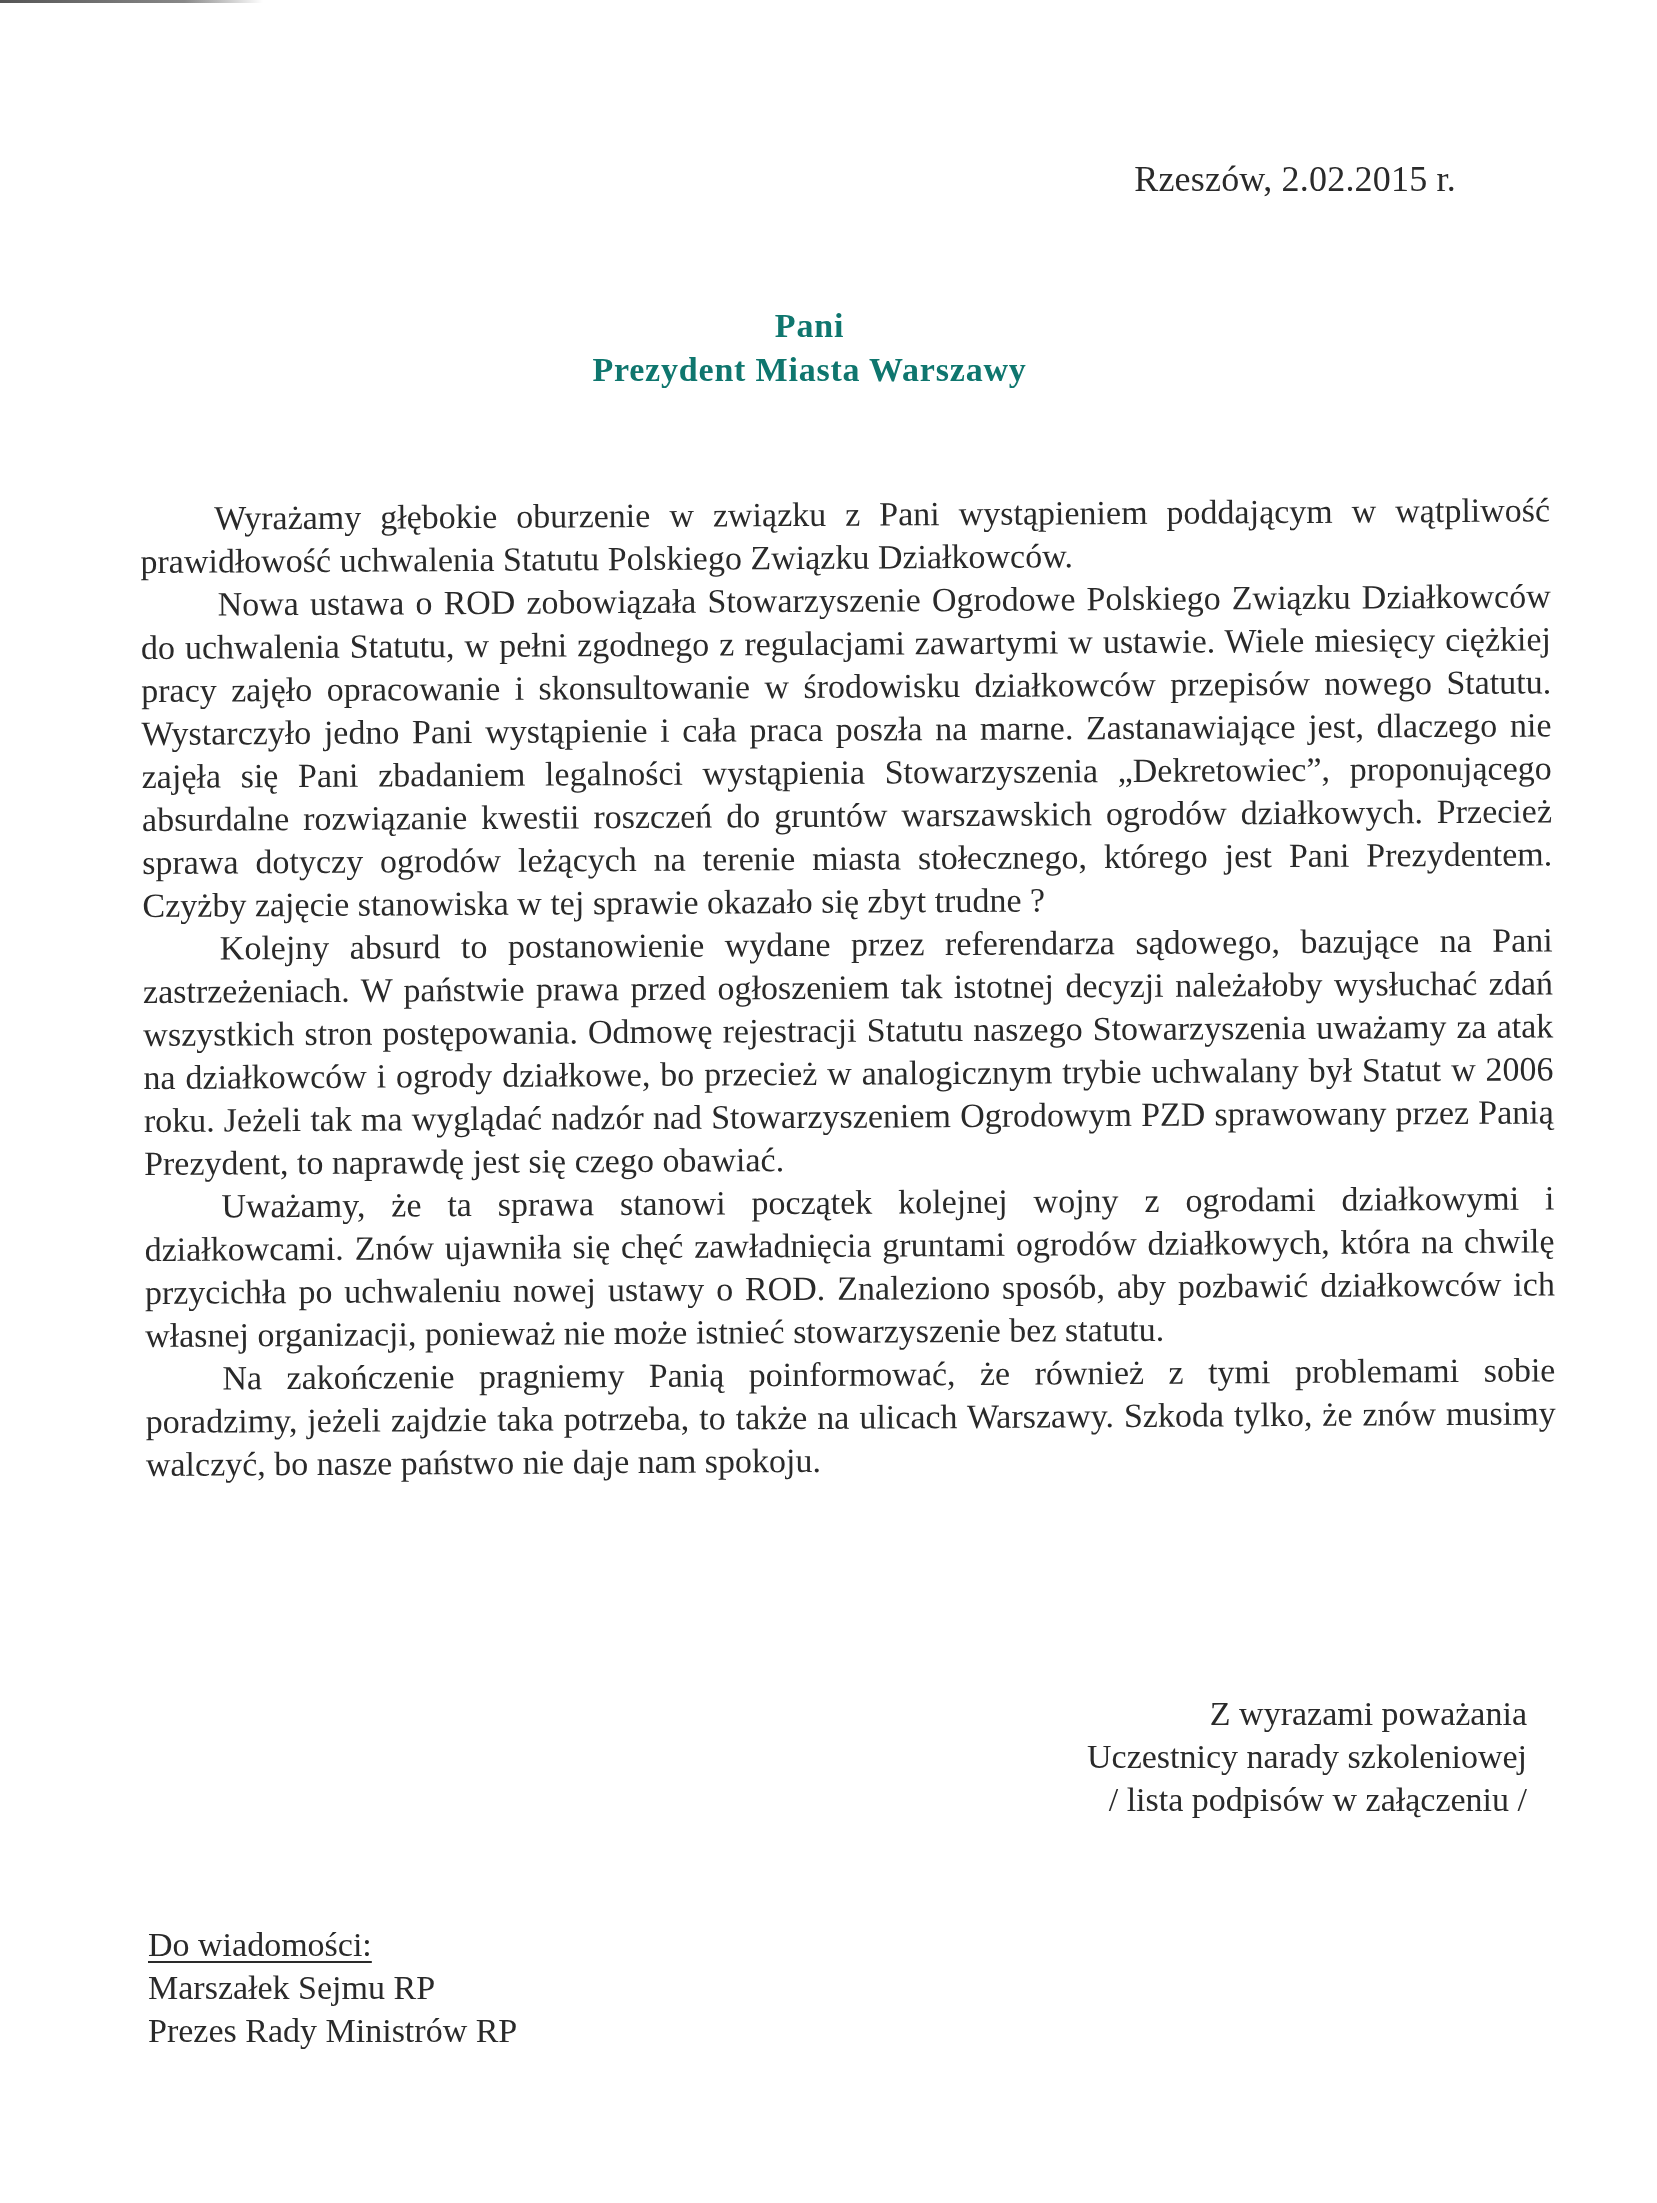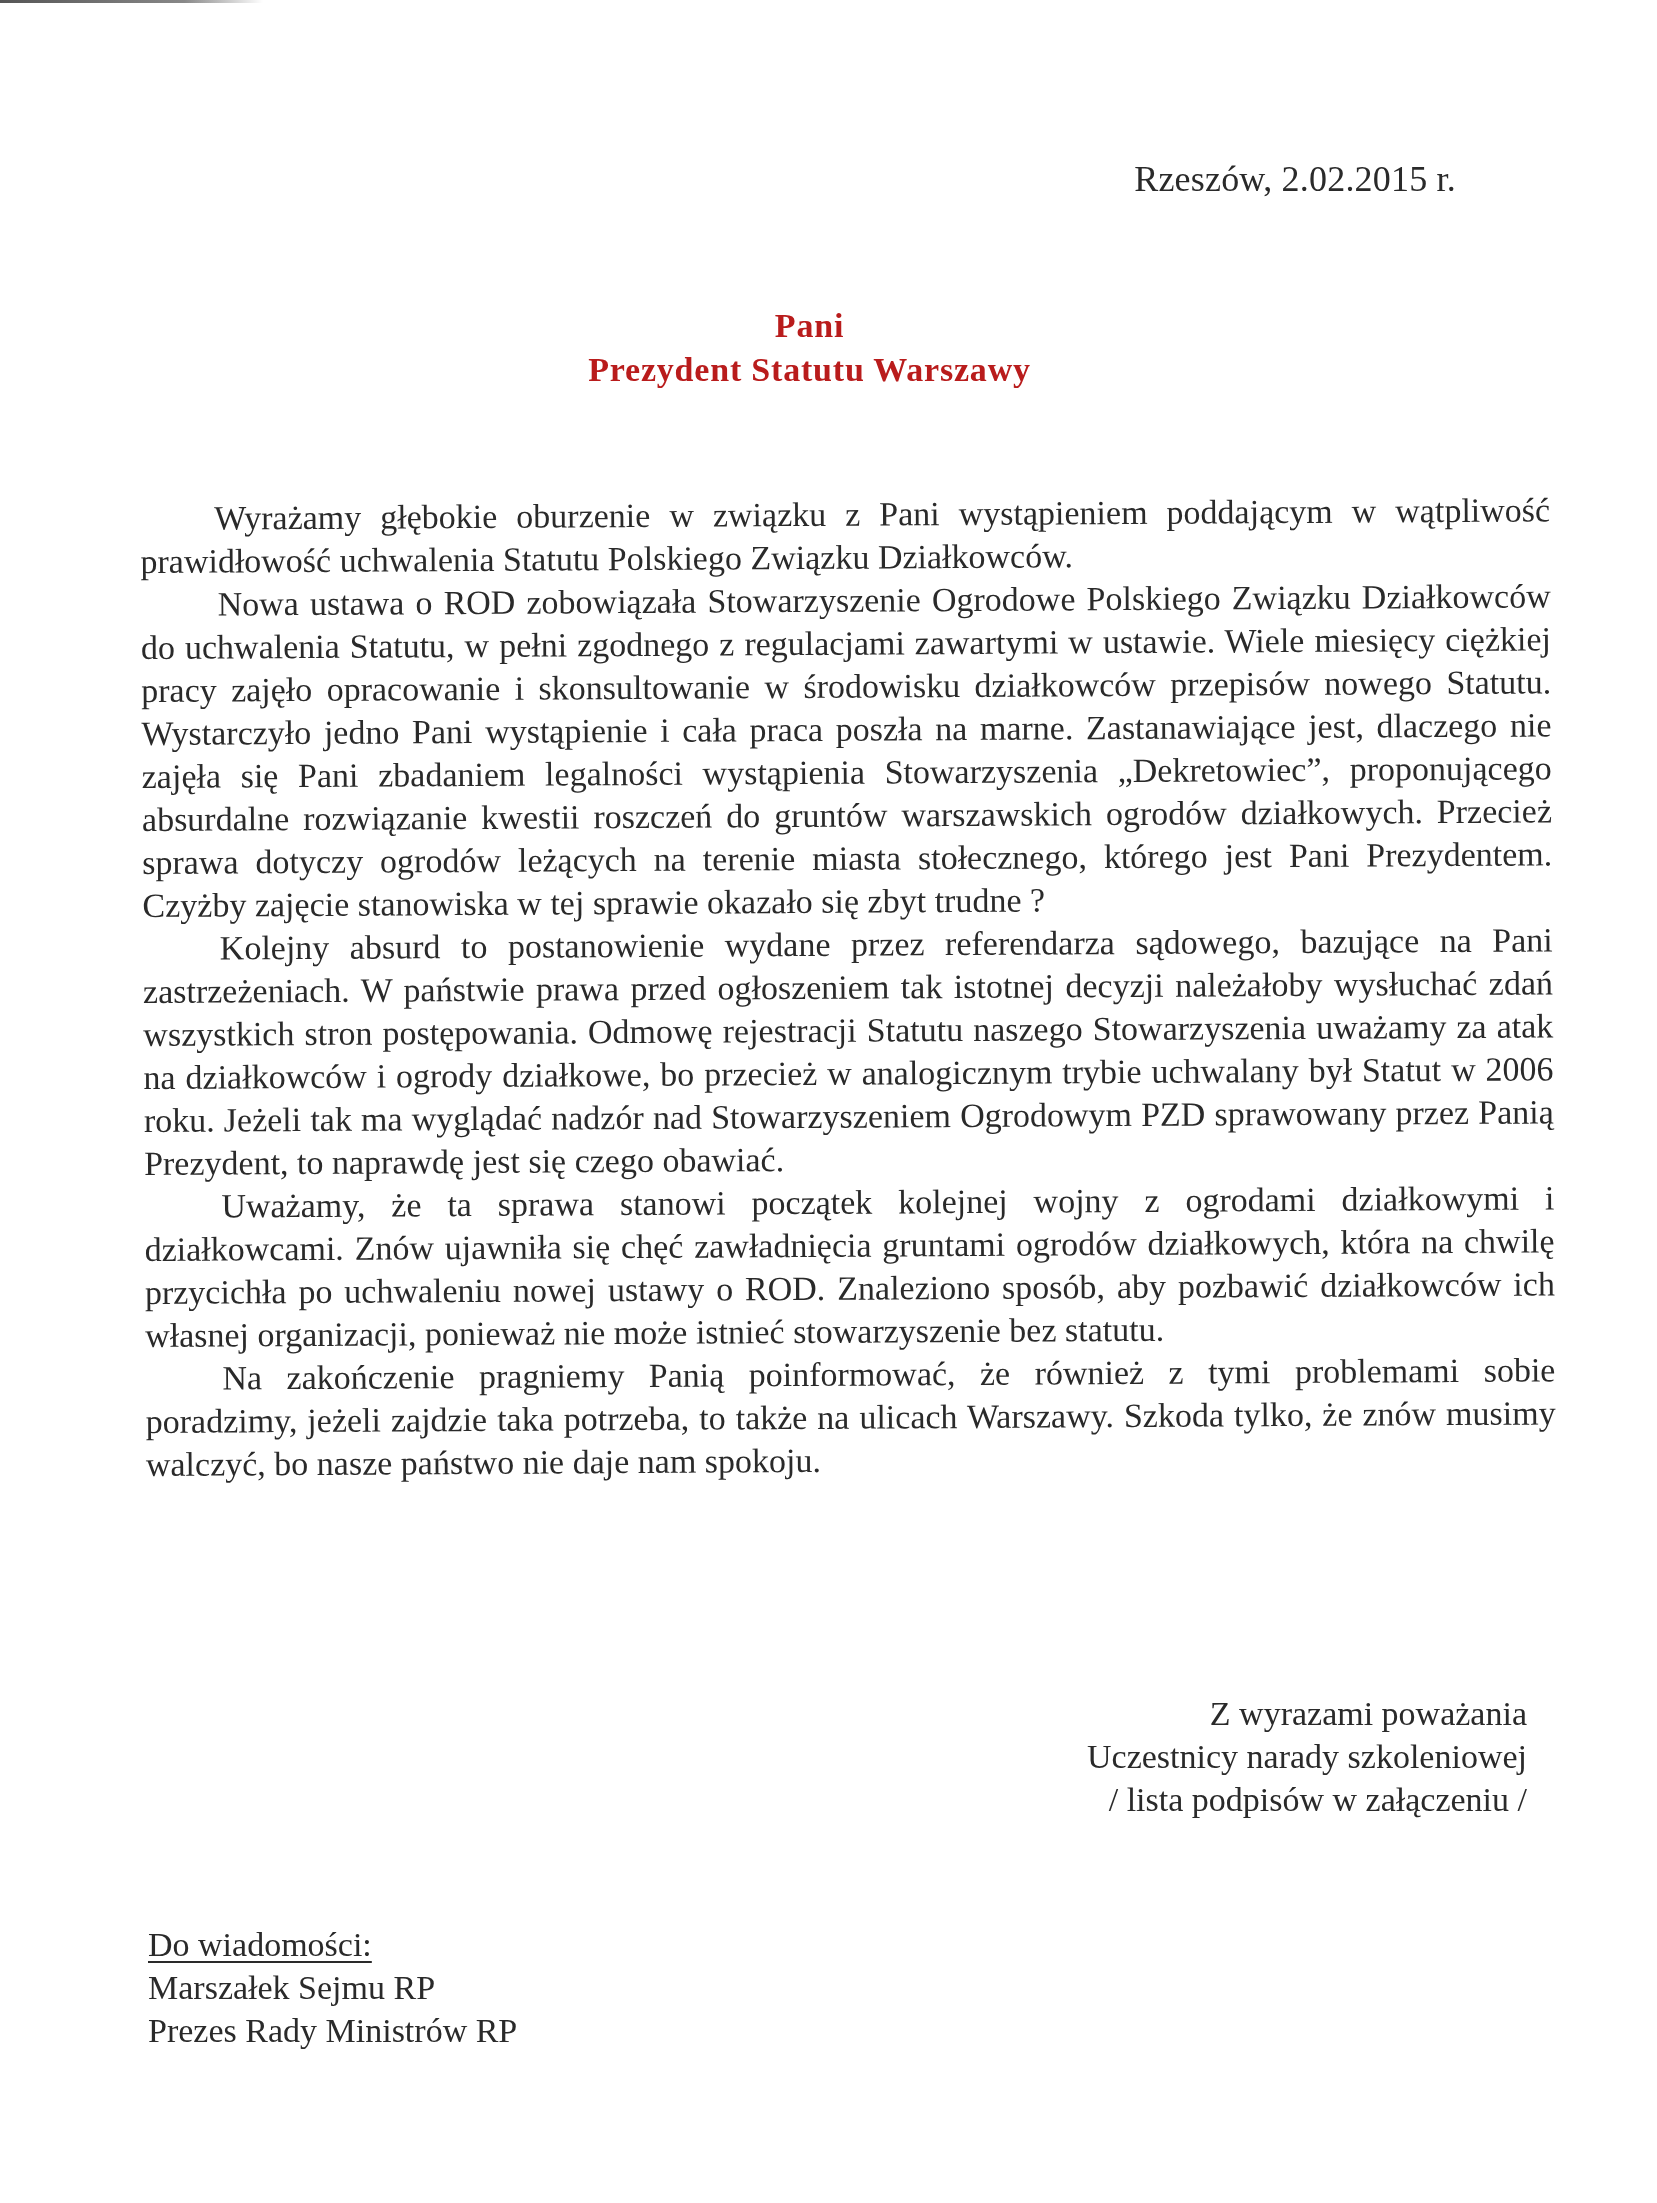--- a/index.html
+++ b/index.html
@@ -40,21 +40,21 @@
     .addressee {
       position: absolute;
       left: 0;
       width: 1619px;
       top: 304px;
       text-align: center;
       font-weight: bold;
       font-size: 34px;
       line-height: 44px;
       letter-spacing: 0.8px;
-      color: #b91c1c;
+      color: #0f766e;
     }
     .body-text {
       position: absolute;
       left: 140px;
       top: 497px;
       width: 1410px;
       font-size: 34px;
       line-height: 43px;
       text-align: justify;
       transform: rotate(-0.35deg);
@@ -93,21 +93,21 @@
 </head>
 <body>
 
 <div class="page">
   <div class="scan-edge"></div>
 
   <div class="date-line">Rzeszów, 2.02.2015 r.</div>
 
   <div class="addressee">
     <div>Pani</div>
-    <div>Prezydent Statutu Warszawy</div>
+    <div>Prezydent Miasta Warszawy</div>
   </div>
 
   <div class="body-text">
     <p>Wyrażamy głębokie oburzenie w związku z Pani wystąpieniem poddającym w wątpliwość prawidłowość uchwalenia Statutu Polskiego Związku Działkowców.</p>
     <p>Nowa ustawa o ROD zobowiązała Stowarzyszenie Ogrodowe Polskiego Związku Działkowców do uchwalenia Statutu, w pełni zgodnego z regulacjami zawartymi w ustawie. Wiele miesięcy ciężkiej pracy zajęło opracowanie i skonsultowanie w środowisku działkowców przepisów nowego Statutu. Wystarczyło jedno Pani wystąpienie i cała praca poszła na marne. Zastanawiające jest, dlaczego nie zajęła się Pani zbadaniem legalności wystąpienia Stowarzyszenia „Dekretowiec”, proponującego absurdalne rozwiązanie kwestii roszczeń do gruntów warszawskich ogrodów działkowych. Przecież sprawa dotyczy ogrodów leżących na terenie miasta stołecznego, którego jest Pani Prezydentem. Czyżby zajęcie stanowiska w tej sprawie okazało się zbyt trudne ?</p>
     <p>Kolejny absurd to postanowienie wydane przez referendarza sądowego, bazujące na Pani zastrzeżeniach. W państwie prawa przed ogłoszeniem tak istotnej decyzji należałoby wysłuchać zdań wszystkich stron postępowania. Odmowę rejestracji Statutu naszego Stowarzyszenia uważamy za atak na działkowców i ogrody działkowe, bo przecież w analogicznym trybie uchwalany był Statut w 2006 roku. Jeżeli tak ma wyglądać nadzór nad Stowarzyszeniem Ogrodowym PZD sprawowany przez Panią Prezydent, to naprawdę jest się czego obawiać.</p>
     <p>Uważamy, że ta sprawa stanowi początek kolejnej wojny z ogrodami działkowymi i działkowcami. Znów ujawniła się chęć zawładnięcia gruntami ogrodów działkowych, która na chwilę przycichła po uchwaleniu nowej ustawy o ROD. Znaleziono sposób, aby pozbawić działkowców ich własnej organizacji, ponieważ nie może istnieć stowarzyszenie bez statutu.</p>
     <p>Na zakończenie pragniemy Panią poinformować, że również z tymi problemami sobie poradzimy, jeżeli zajdzie taka potrzeba, to także na ulicach Warszawy. Szkoda tylko, że znów musimy walczyć, bo nasze państwo nie daje nam spokoju.</p>
   </div>
 

